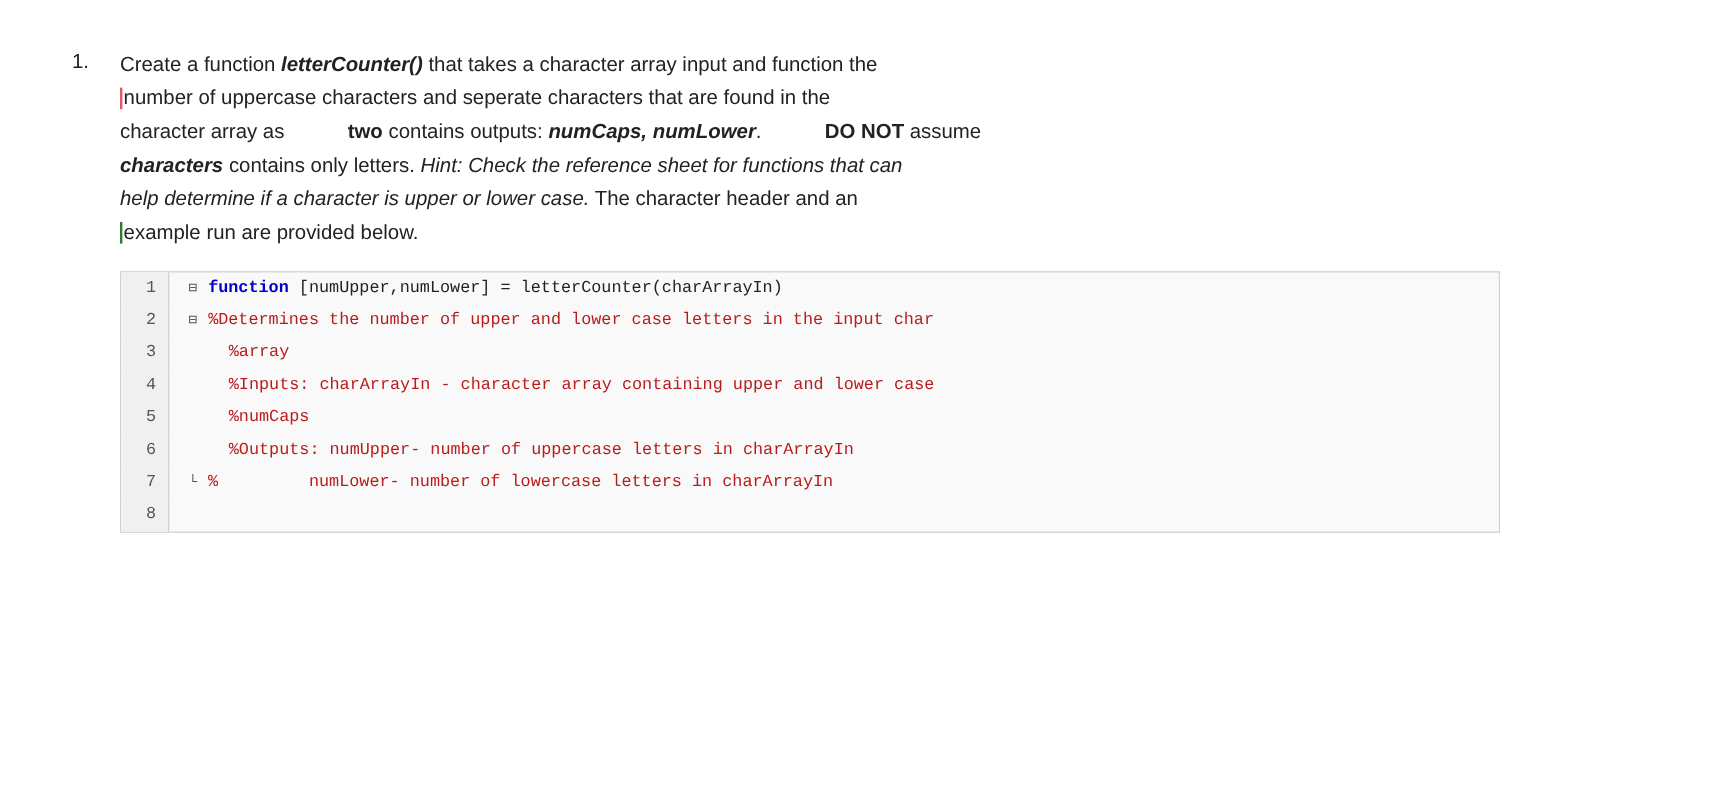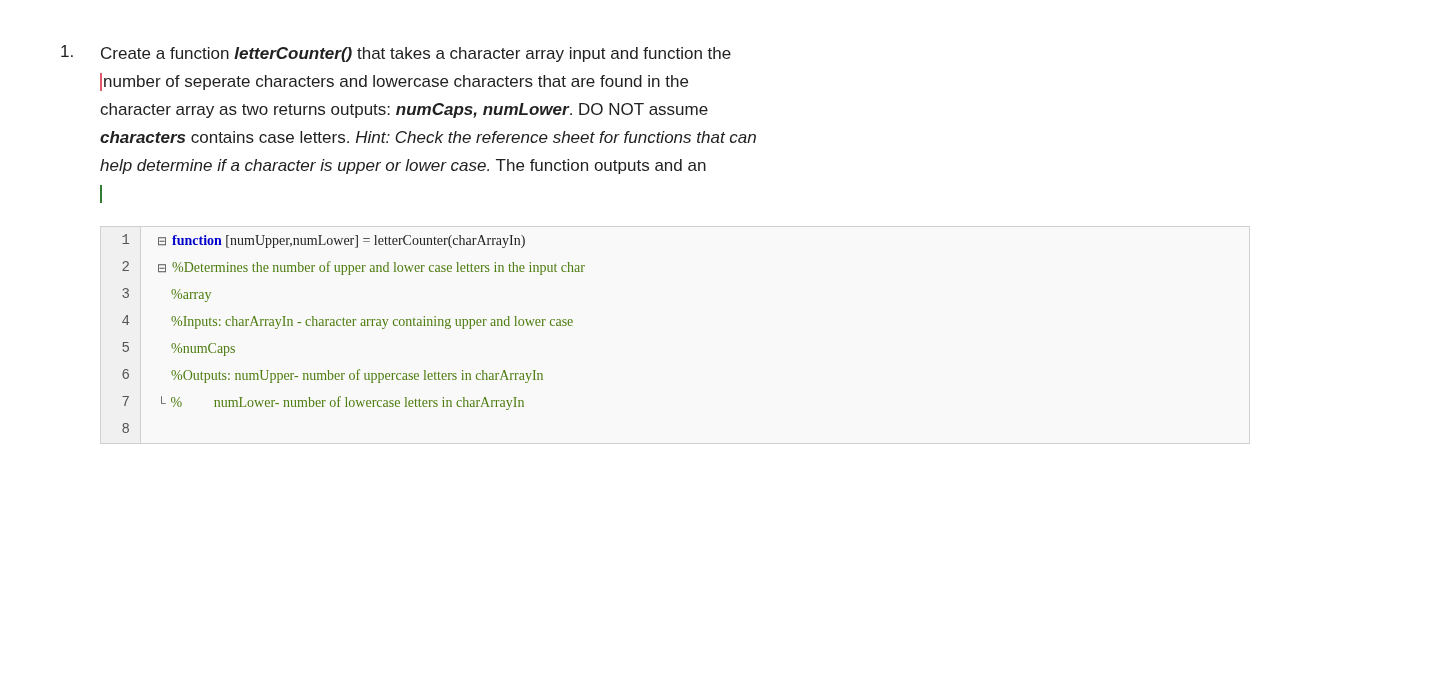--- a/index.html
+++ b/index.html
@@ -40,21 +40,22 @@
       line-height: 1.65;
       color: #222;
       flex: 1;
     }
 
     .question-text p {
       margin-bottom: 0;
     }
 
     .bold {
-      font-weight: normal;
+      font-weight: bold;
+      margin-left: 48px;
     }
 
     .bold-italic {
       font-weight: bold;
       font-style: italic;
     }
 
     .italic {
       font-style: italic;
     }
@@ -110,30 +111,29 @@
       font-size: 14px;
       line-height: 1.5;
     }
 
     .line-content {
       padding: 3px 8px 3px 16px;
       white-space: pre;
       color: #222;
       line-height: 1.5;
       flex: 1;
-      font-family: Liberation Serif, serif;
     }
 
     .kw-blue {
       color: #0000cc;
       font-weight: bold;
     }
 
     .kw-green {
-      color: #4d7c0f;
+      color: #b91c1c;
     }
 
     .kw-black {
       color: #222;
     }
 
     .collapse-icon {
       color: #555;
       font-size: 12px;
       margin-right: 2px;
@@ -146,29 +146,29 @@
 </head>
 <body>
 
 <div class="content-area">
   <div class="question-item">
     <div class="question-number">1.</div>
     <div class="question-text">
       <p>
         <span>Create a function </span><span class="bold-italic">letterCounter()</span><span> that takes a character array input and function the</span>
         <br>
-        <span class="cursor-pink"></span><span>number of seperate characters and lowercase characters that are found in the</span>
-        <br>
-        <span>character array as </span><span class="bold">two</span><span> returns outputs: </span><span class="bold-italic">numCaps, numLower</span><span>.  </span><span class="bold">DO NOT</span><span> assume</span>
-        <br>
-        <span class="bold-italic">characters</span><span> contains case letters. </span><span class="italic">Hint: Check the reference sheet for functions that can</span>
-        <br>
-        <span class="italic">help determine if a character is upper or lower case.</span><span>  The function outputs and an</span>
-        <br>
-        <span class="cursor-green"></span>
+        <span class="cursor-pink"></span><span>number of uppercase characters and seperate characters that are found in the</span>
+        <br>
+        <span>character array as </span><span class="bold">two</span><span> contains outputs: </span><span class="bold-italic">numCaps, numLower</span><span>.  </span><span class="bold">DO NOT</span><span> assume</span>
+        <br>
+        <span class="bold-italic">characters</span><span> contains only letters. </span><span class="italic">Hint: Check the reference sheet for functions that can</span>
+        <br>
+        <span class="italic">help determine if a character is upper or lower case.</span><span>  The character header and an</span>
+        <br>
+        <span class="cursor-green"></span><span>example run are provided below.</span>
       </p>
 
       <div class="code-container">
 
         <div class="code-line">
           <div class="line-number">1</div>
           <div class="line-content"><span class="collapse-icon">⊟ </span><span class="kw-blue">function</span><span class="kw-black"> [numUpper,numLower] = letterCounter(charArrayIn)</span></div>
         </div>
 
         <div class="code-line">

